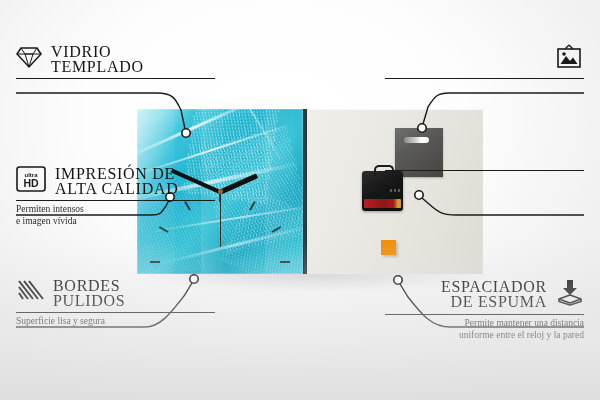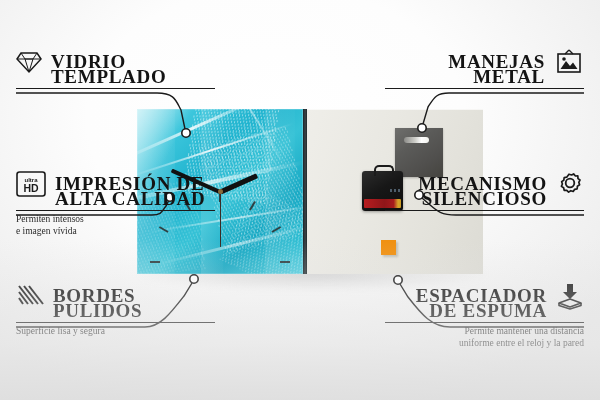--- a/index.html
+++ b/index.html
@@ -203,28 +203,27 @@
   .callout.right { text-align: right; }
 
   .head {
     display: flex;
     align-items: center;
     gap: 9px;
     color: #1a1a1a;
   }
   .callout.right .head { justify-content: flex-end; }
   .title {
-    font-size: 19px;
+    font-size: 16px;
     line-height: 15px;
     letter-spacing: 0.7px;
-    font-weight: 700;
+    font-weight: 400;
     text-transform: uppercase;
     color: #141414;
     white-space: pre-line;
-    margin-top: 10px;
   }
   .rule {
     height: 1.4px;
     background: #1b1b1b;
     margin-top: 4px;
   }
   .desc {
     margin-top: 3px;
     font-size: 9.5px;
     line-height: 11.5px;
@@ -367,45 +366,33 @@
       </span>
       <span class="title">BORDES
 PULIDOS</span>
     </div>
     <div class="rule" style="width:199px;"></div>
     <div class="desc">Superficie lisa y segura</div>
   </div>
 
   <div class="callout right" style="left:369px; top:44px;">
     <div class="head">
-      <span class="title" style="margin-left:auto;">MANEJAS
-METAL</span>
       <span class="icon">
         <svg width="30" height="26" viewBox="0 0 30 26">
           <path d="M15 1 L11 5 M15 1 L19 5" fill="none" stroke="#1a1a1a" stroke-width="1.4"></path>
           <rect x="4" y="5" width="22" height="18" fill="none" stroke="#1a1a1a" stroke-width="1.6"></rect>
           <path d="M6.5 20 L12 12 L16 17 L19 13.5 L23.5 20 Z" fill="#1a1a1a"></path>
           <circle cx="10" cy="10" r="1.8" fill="#1a1a1a"></circle>
         </svg>
       </span>
     </div>
     <div class="rule" style="width:199px; margin-left:16px;"></div>
   </div>
 
   <div class="callout right" style="left:369px; top:166px;">
-    <div class="head">
-      <span class="title" style="margin-left:auto;">MECANISMO
-SILENCIOSO</span>
-      <span class="icon">
-        <svg width="28" height="28" viewBox="0 0 28 28">
-          <path d="M14 3.2 L16.6 4.0 L18.6 2.9 L20.4 5.0 L22.8 4.9 L23.0 7.6 L25.0 9.0 L23.8 11.3 L24.6 13.8 L22.4 15.2 L22.2 17.8 L19.7 18.3 L18.2 20.5 L15.8 19.7 L13.6 21.1 L11.8 19.3 L9.2 19.3 L8.6 16.8 L6.4 15.4 L7.4 13.0 L6.6 10.6 L8.8 9.2 L9.2 6.6 L11.7 6.2 Z" fill="none" stroke="#1a1a1a" stroke-width="1.7" stroke-linejoin="round" transform="translate(-1,1)"></path>
-          <circle cx="14" cy="13" r="4.3" fill="none" stroke="#1a1a1a" stroke-width="1.8"></circle>
-        </svg>
-      </span>
-    </div>
     <div class="rule" style="width:199px; margin-left:16px;"></div>
   </div>
 
   <div class="callout right" style="left:369px; top:278px;">
     <div class="head">
       <span class="title" style="margin-left:auto;">ESPACIADOR
 DE ESPUMA</span>
       <span class="icon">
         <svg width="28" height="28" viewBox="0 0 28 28">
           <path d="M11 2 H17 V10 H21 L14 17 L7 10 H11 Z" fill="#1a1a1a"></path>

